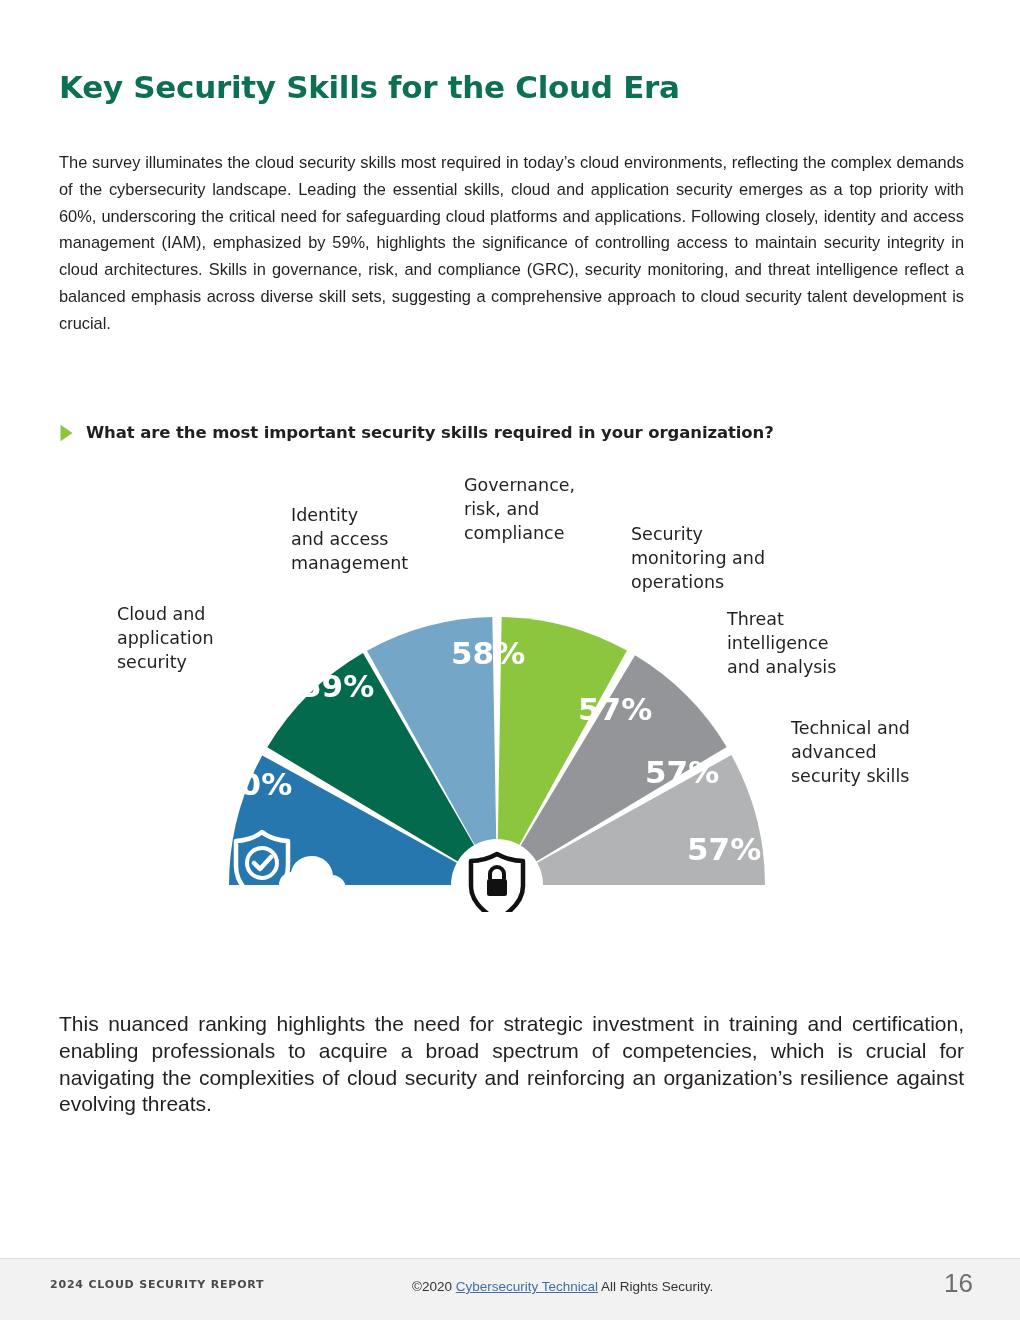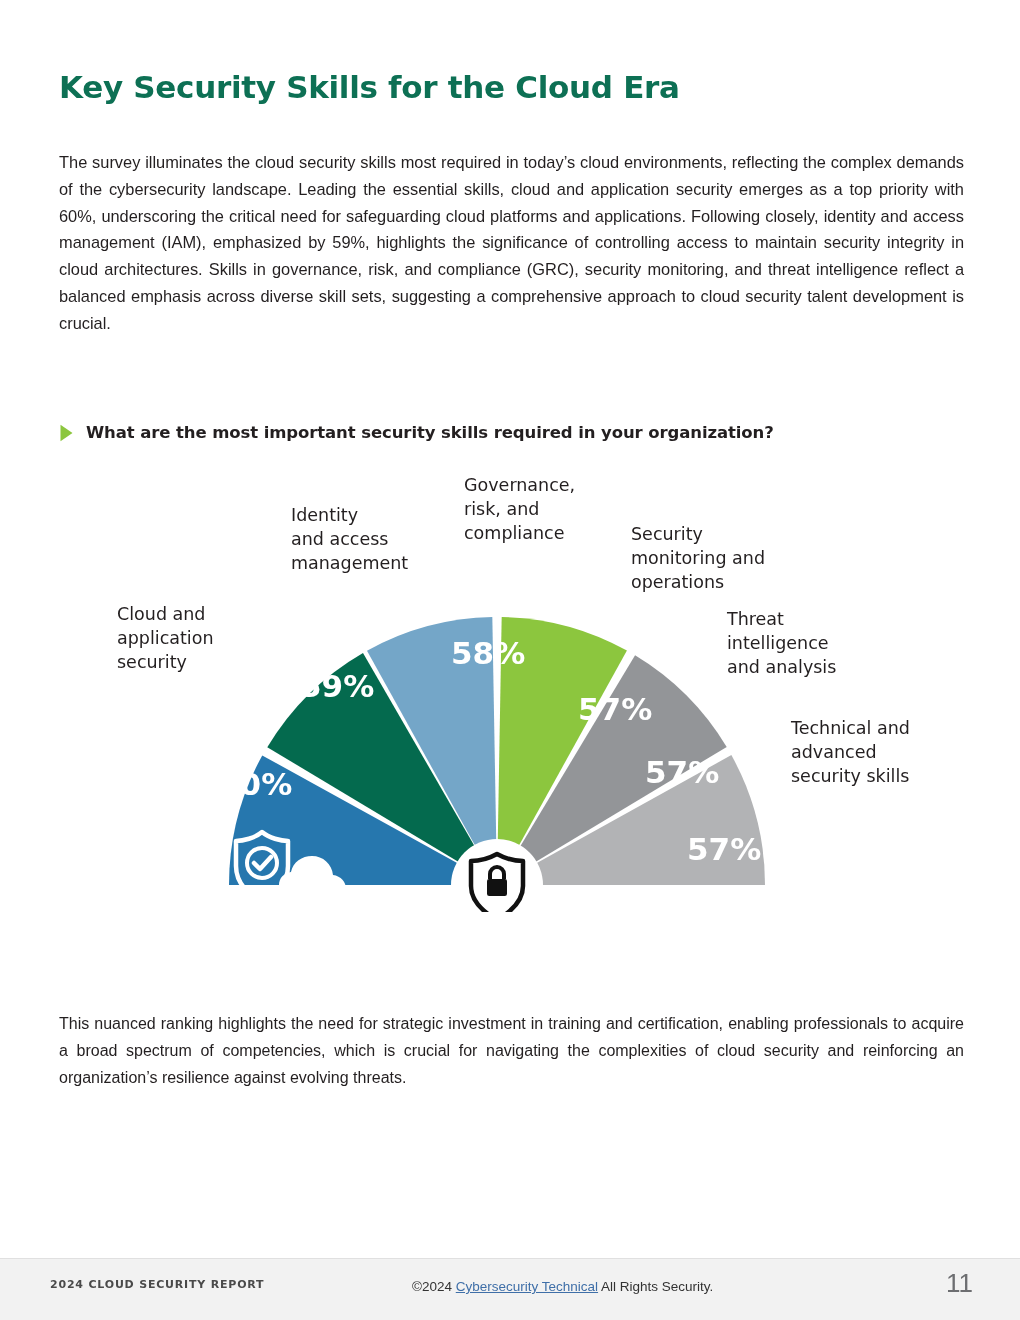--- a/index.html
+++ b/index.html
@@ -89,21 +89,21 @@
   .leader {
     stroke: #231f20;
     stroke-width: 1.4px;
   }
   
   .outro {
     position: absolute;
     left: 59px;
     top: 964px;
     width: 905px;
-    font-size: 16px;
+    font-size: 21px;
     line-height: 26.8px;
     text-align: justify;
     color: #231f20;
     margin-top: 47px;
   }
   
   .footer-band {
     position: absolute;
     left: 0;
     top: 1258px;
@@ -271,19 +271,19 @@
 
     </svg>
   </div>
 
   <p class="outro">This nuanced ranking highlights the need for strategic investment in training and certification, enabling professionals to acquire a broad spectrum of competencies, which is crucial for navigating the complexities of cloud security and reinforcing an organization’s resilience against evolving threats.</p>
 
   <div class="footer-band"></div>
   <div class="footer-rule"></div>
   <div class="footer-left">2024 CLOUD SECURITY REPORT</div>
   <div class="footer-center">
-    <span>©2024</span>
+    <span>©2020</span>
     <a href="#" class="footer-link">Cybersecurity Technical</a>
     <span>All Rights Security.</span>
   </div>
-  <div class="footer-page">11</div>
+  <div class="footer-page">16</div>
 
 </div>
 
 </body></html>

